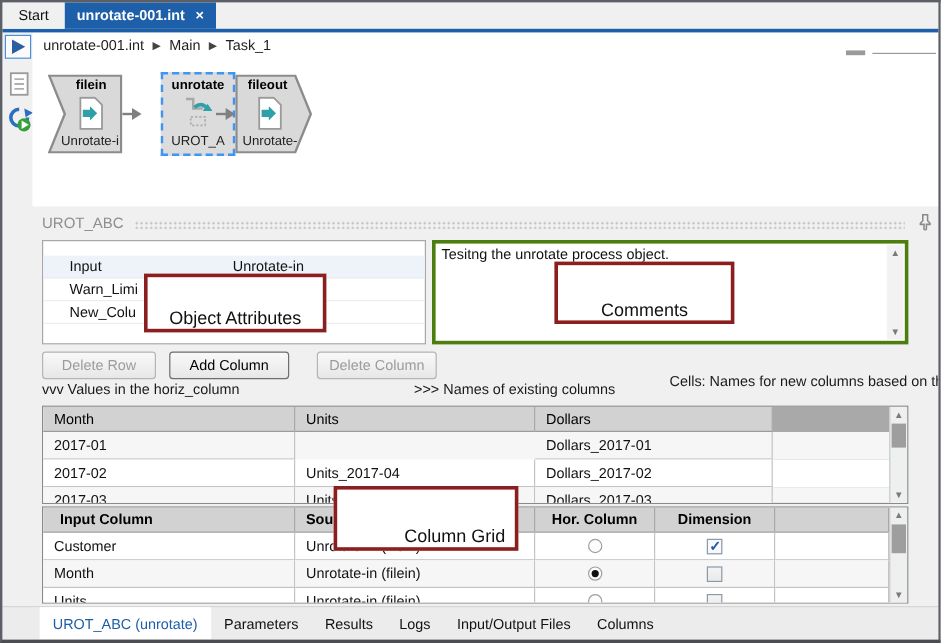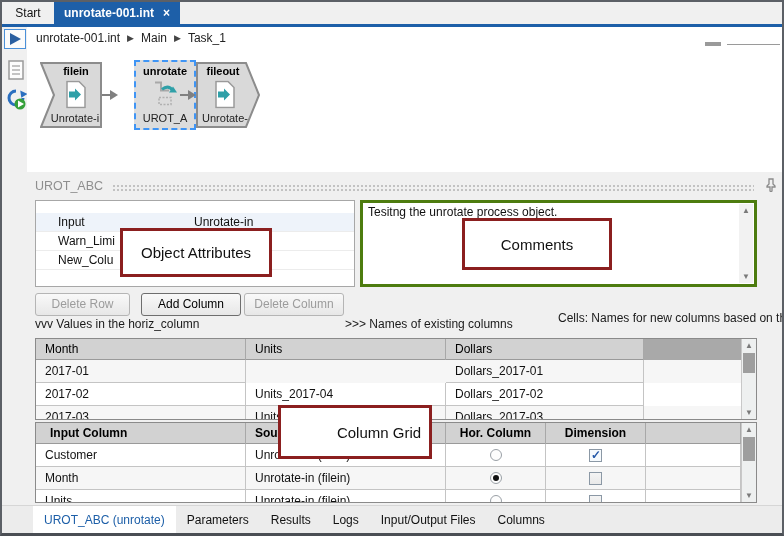--- a/index.html
+++ b/index.html
@@ -66,21 +66,21 @@
   .g-gray { position:absolute; top:0; bottom:0; background:#a9a9a9; }
   .g-scroll { position:absolute; top:0; bottom:0; right:0; width:15px; background:#eef0f0; border-left:1px solid #c8c8c8; }
   .center-cell { display:flex; align-items:center; justify-content:center; border-right:1px solid #c4c4c4; border-bottom:1px solid #c4c4c4; position:absolute; top:0; height:23px; }
   .radio { width:12px; height:12px; border-radius:50%; border:1px solid #9aa0a6; background:#fdfdfd; position:relative; }
   .radio.checked::after { content:""; position:absolute; left:2px; top:2px; width:6px; height:6px; border-radius:50%; background:#111; }
   .checkbox { width:13px; height:13px; border:1px solid #8b98a5; background:linear-gradient(#f4f4f4,#e9e9e9); position:relative; }
   .checkbox.checked { background:#f6fafd; }
   .checkbox.checked::after { content:"✓"; position:absolute; left:1px; top:-2px; font-size:12px; font-weight:bold; color:#2458a8; }
 
   
-  .anno { position:absolute; background:#fff; border:3px solid #8b1f1f; display:flex; align-items:center; justify-content:center; font-size:15px; color:#111; z-index:40; }
+  .anno { position:absolute; background:#fff; border:3px solid #8b1f1f; display:flex; align-items:flex-end; justify-content:center; font-size:15px; color:#111; z-index:40; }
 
   
   .bottom-bar { position:absolute; left:2px; top:505px; width:780px; height:28px; background:#ececec; border-top:1px solid #d6d6d6; display:flex; align-items:stretch; padding-left:31px; z-index:5; font-size:12px; }
   .btab { display:flex; align-items:center; padding:0 11px; color:#111; white-space:nowrap; }
   .btab.active { background:#fff; color:#1d5fa8; }
 </style>
 </head>
 <body>
 
 <div id="window">
@@ -191,21 +191,21 @@
 
   <div class="anno" style="left:120px; top:228px; width:152px; height:49px;">
     <span>Object Attributes</span>
   </div>
   <div class="anno" style="left:462px; top:218px; width:150px; height:52px;">
     <span>Comments</span>
   </div>
 
   <button class="btn" style="left:35px; top:293px; width:95px;">Delete Row</button>
   <button class="btn enabled" style="left:141px; top:293px; width:100px;">Add Column</button>
-  <button class="btn" style="left:244px; top:293px; width:100px;">Delete Column</button>
+  <button class="btn" style="left:264px; top:293px; width:100px;">Delete Column</button>
 
   <div class="hint" style="left:35px; top:317px;">vvv Values in the horiz_column</div>
   <div class="hint" style="left:345px; top:317px;">&gt;&gt;&gt; Names of existing columns</div>
   <div class="hint" style="left:558px; top:311px; max-width:224px; overflow:hidden;">Cells: Names for new columns based on the</div>
 
   <div class="grid" style="top:338px; height:82px;">
     <div class="g-head">
       <div class="g-hcell" style="left:0; width:210px;">Month</div>
       <div class="g-hcell" style="left:210px; width:200px;">Units</div>
       <div class="g-hcell" style="left:410px; width:198px;">Dollars</div>

